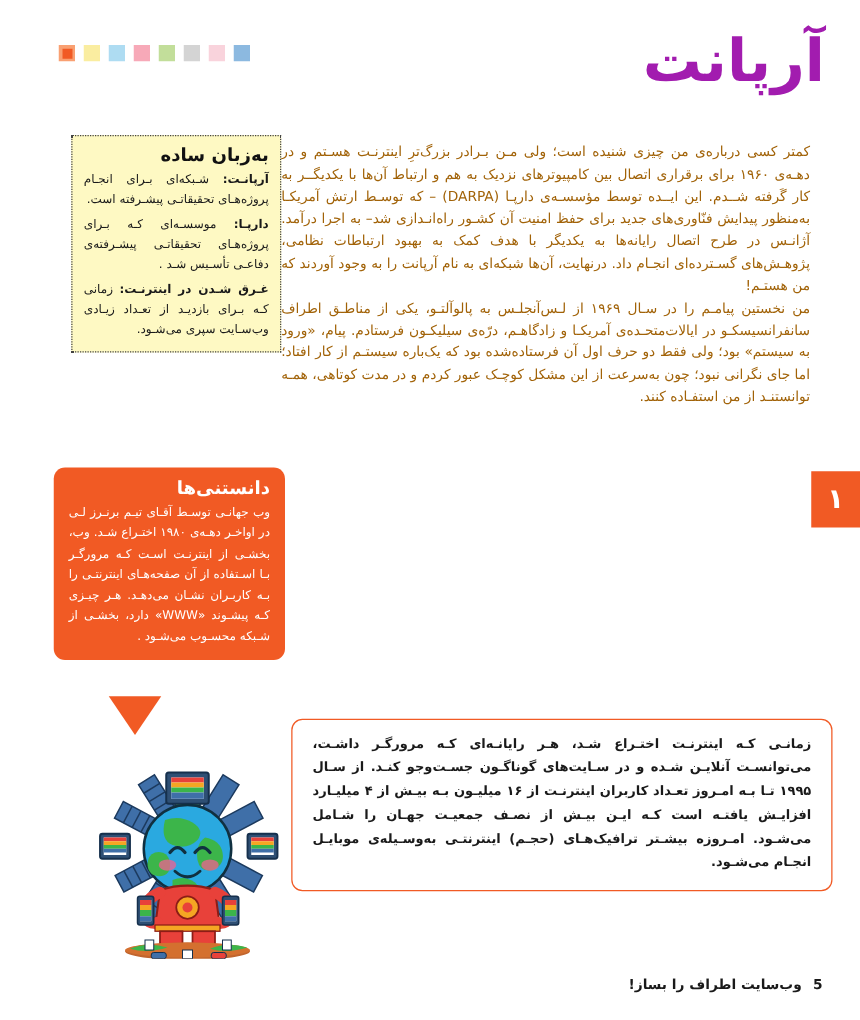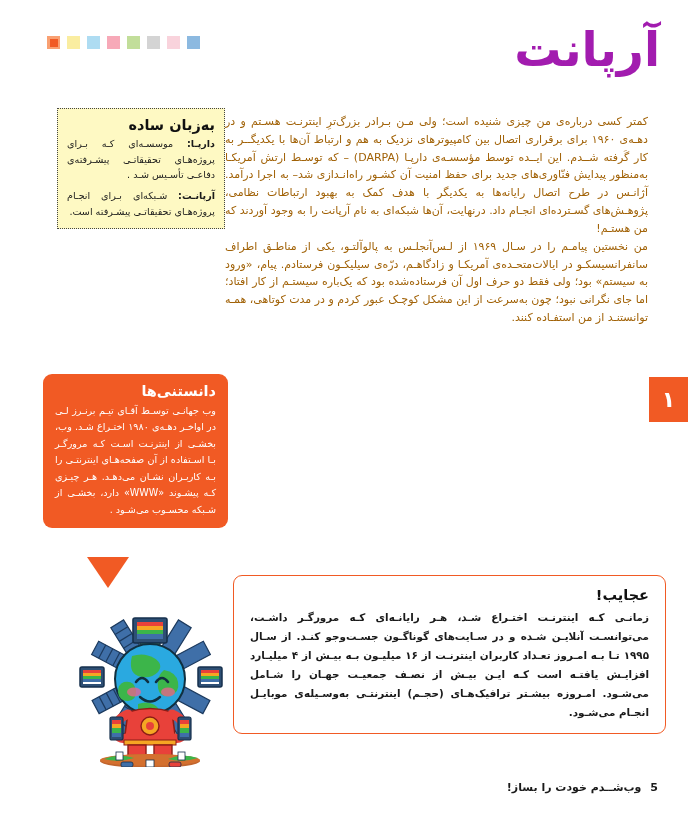--- a/index.html
+++ b/index.html
@@ -227,24 +227,27 @@
 <div class="chapter-tab">١</div>
 
 <div class="body-col">
   <p>کمتر کسی درباره‌ی من چیزی شنیده است؛ ولی مـن بـرادر بزرگ‌ترِ اینترنـت هسـتم و در دهـه‌ی ۱۹۶۰ برای برقراری اتصال بین کامپیوترهای نزدیک به هم و ارتباط آن‌ها با یکدیگــر به کار گَرفته شــدم. این ایــده توسط مؤسسـه‌ی دارپـا (DARPA) – که توسـط ارتش آمریکـا به‌منظور پیدایش فنّاوری‌های جدید برای حفظ امنیت آن کشـور راه‌انـدازی شد– به اجرا درآمد. آژانـس در طرح اتصال رایانه‌ها به یکدیگر با هدف کمک به بهبود ارتباطات نظامی، پژوهـش‌های گسـترده‌ای انجـام داد. درنهایت، آن‌ها شبکه‌ای به نام آرپانت را به وجود آوردند که من هستـم!</p>
   <p>من نخستین پیامـم را در سـال ۱۹۶۹ از لـس‌آنجلـس به پالوآلتـو، یکی از مناطـق اطراف سانفرانسیسکـو در ایالات‌متحـده‌ی آمریکـا و زادگاهـم، درّه‌ی سیلیکـون فرستادم. پیام، «ورود به سیستم» بود؛ ولی فقط دو حرف اول آن فرستاده‌شده بود که یک‌باره سیستـم از کار افتاد؛ اما جای نگرانی نبود؛ چون به‌سرعت از این مشکل کوچـک عبور کردم و در مدت کوتاهی، همـه توانستنـد از من استفـاده کنند.</p>
 </div>
 
 <div class="simple-box">
   <div class="box-title">به‌زبان ساده</div>
   <p class="entry">
+    <span class="term">آرپانـت:</span><span> شـبکه‌ای بـرای انجـام پروژه‌هـای تحقیقاتـی پیشـرفته است.</span>
+  </p>
+  <p class="entry">
     <span class="term">دارپـا:</span><span> موسسـه‌ای کـه بـرای پروژه‌هـای تحقیقاتـی پیشـرفته‌ی دفاعـی تأسـیس شـد .</span>
   </p>
   <p class="entry">
-    <span class="term">آرپانـت:</span><span> شـبکه‌ای بـرای انجـام پروژه‌هـای تحقیقاتـی پیشـرفته است.</span>
+    <span class="term">غـرق شـدن در اینترنـت:</span><span> زمانی کـه بـرای بازدیـد از تعـداد زیـادی وب‌سـایت سپری می‌شـود.</span>
   </p>
 </div>
 
 <div class="facts-box">
   <div class="box-title">دانستنی‌ها</div>
   <p class="facts-text">وب جهانـی توسـط آقـای تیـم برنـرز لـی در اواخـر دهـه‌ی ۱۹۸۰ اختـراع شـد. وب، بخشـی از اینترنـت اسـت کـه مرورگـر بـا اسـتفاده از آن صفحه‌هـای اینترنتـی را بـه کاربـران نشـان می‌دهـد. هـر چیـزی کـه پیشـوند «WWW» دارد، بخشـی از شـبکه محسـوب می‌شـود .</p>
 </div>
 <div class="facts-tail"></div>
 
 <div class="mascot">
@@ -357,20 +360,19 @@
     <path d="M92 147 q14 -6 30 -1 q-16 5 -30 1z" fill="#3cb54a"></path>
     <rect x="40" y="140" width="7" height="8" fill="#fff" stroke="#16304d" stroke-width="0.8"></rect>
     <rect x="102" y="140" width="7" height="8" fill="#fff" stroke="#16304d" stroke-width="0.8"></rect>
     <rect x="70" y="148" width="8" height="7" fill="#fff" stroke="#16304d" stroke-width="0.8"></rect>
     <rect x="45" y="150" width="12" height="5" rx="2" fill="#3f6fa8" stroke="#16304d" stroke-width="0.8"></rect>
     <rect x="93" y="150" width="12" height="5" rx="2" fill="#e8413a" stroke="#16304d" stroke-width="0.8"></rect>
   </svg>
 </div>
 
 <div class="wonder-box">
-  <div class="box-title">عجایب!</div>
   <p class="wonder-text">زمانـی کـه اینترنـت اختـراع شـد، هـر رایانـه‌ای کـه مرورگـر داشـت، می‌توانسـت آنلایـن شـده و در سـایت‌های گوناگـون جسـت‌وجو کنـد. از سـال ۱۹۹۵ تـا بـه امـروز تعـداد کاربران اینترنـت از ۱۶ میلیـون بـه بیـش از ۴ میلیـارد افزایـش یافتـه است کـه ایـن بیـش از نصـف جمعیـت جهـان را شـامل می‌شـود. امـروزه بیشـتر ترافیک‌هـای (حجـم) اینترنتـی به‌وسـیله‌ی موبایـل انجـام می‌شـود.</p>
 </div>
 
 <div class="footer">
   <span>5</span>
-  <span>وب‌شــدم خودت را بساز!</span>
+  <span>وب‌سایت اطراف را بساز!</span>
 </div>
 
 </body></html>

